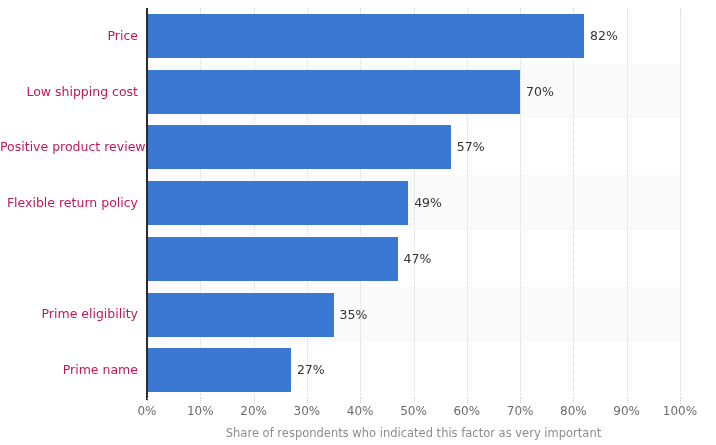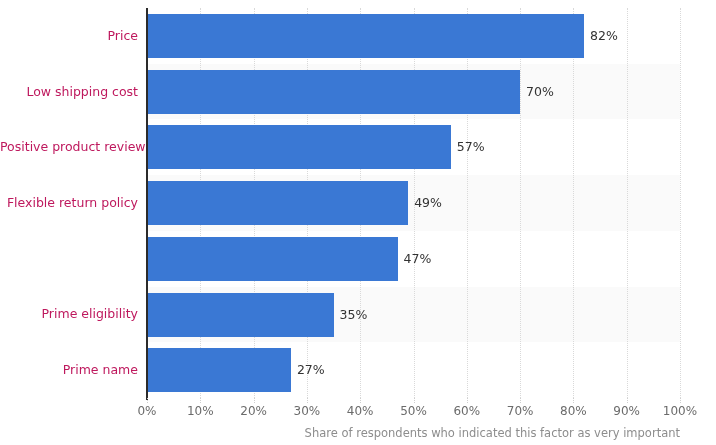--- a/index.html
+++ b/index.html
@@ -123,21 +123,21 @@
     top: 398px;
     width: 1px;
     height: 5px;
     border-left: 1px dotted #cfcfcf;
   }
   .x-axis-title {
     position: absolute;
     top: 426px;
     left: 147px;
     width: 533px;
-    text-align: right;
+    text-align: center;
     font-size: 11.5px;
     color: #8d8d8d;
     white-space: nowrap;
   }
 </style>
 </head>
 <body>
 
 <div id="chart-root">
 

